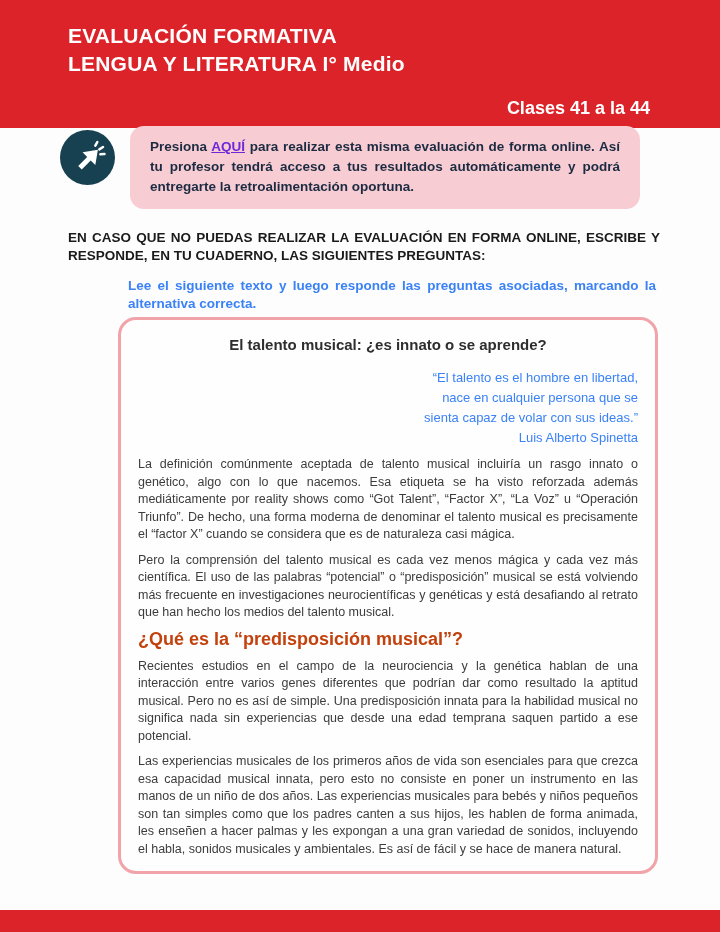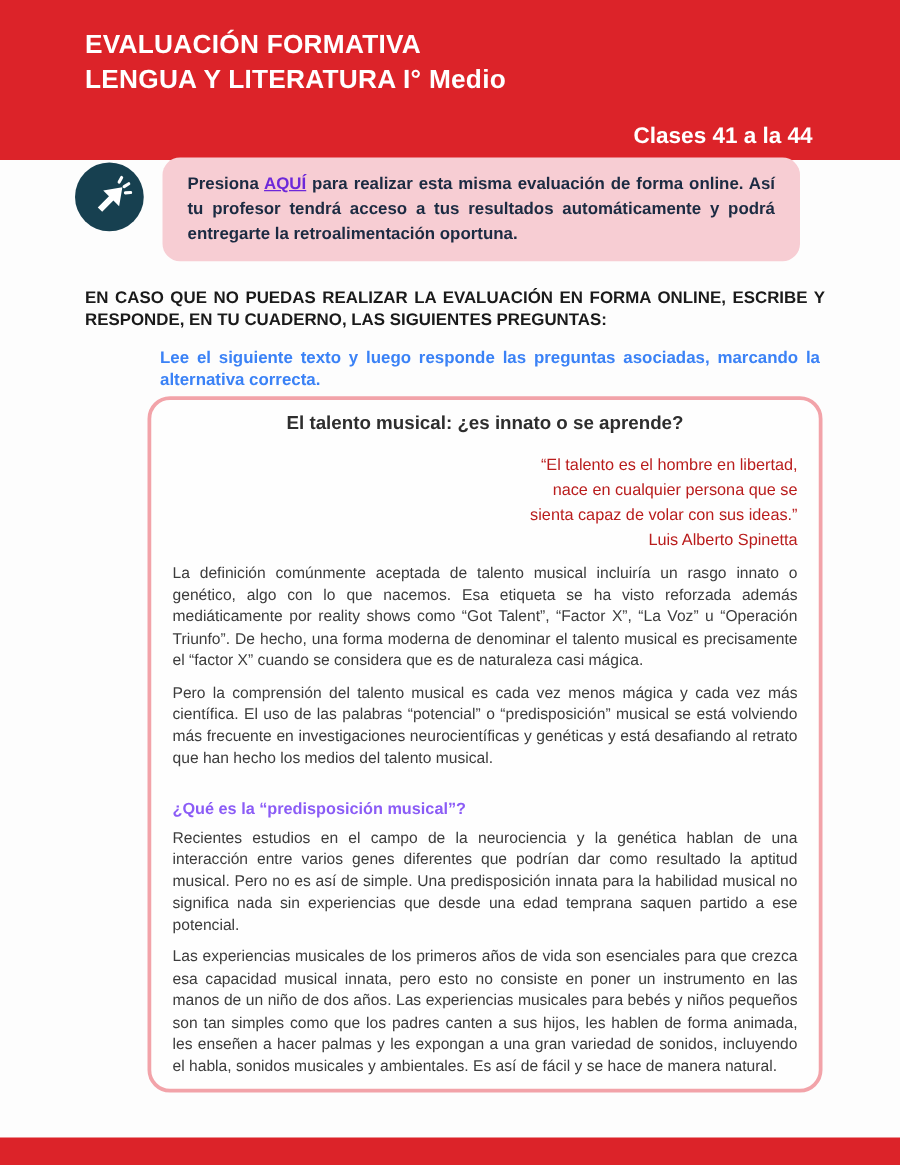--- a/index.html
+++ b/index.html
@@ -64,31 +64,31 @@
   
   .reading-box {
     position: absolute; top: 317px; left: 118px; width: 540px; height: 557px;
     border: 3px solid #f2a3a9; border-radius: 18px;
     background: #fefefe;
     padding: 10px 17px 12px 17px;
     overflow: hidden;
   }
   .reading-title {
     text-align: center; font-weight: bold; font-size: 15px; color: #2e2e2e;
-    margin-top: 0;
+    margin-top: 6px;
   }
-  .quote-block { margin-top: 15px; text-align: right; color: #b91c1c; }
+  .quote-block { margin-top: 15px; text-align: right; color: #3b82f6; }
   .quote-line { font-size: 13px; line-height: 20px; }
   .quote-author { font-size: 13px; line-height: 20px; }
   .reading-par {
     margin-top: 8px; font-size: 12.5px; line-height: 17.5px;
     text-align: justify; color: #3c3c3c;
   }
   .reading-subhead {
-    margin-top: 23px; font-size: 13px; font-weight: bold; color: #8b5cf6;
+    margin-top: 7px; font-size: 18px; font-weight: bold; color: #c2410c;
   }
 
   
   .footer-bar {
     position: absolute; left: 0; bottom: 0; width: 720px; height: 22px;
     background: #dc2329;
   }
 </style>
 </head>
 <body>

